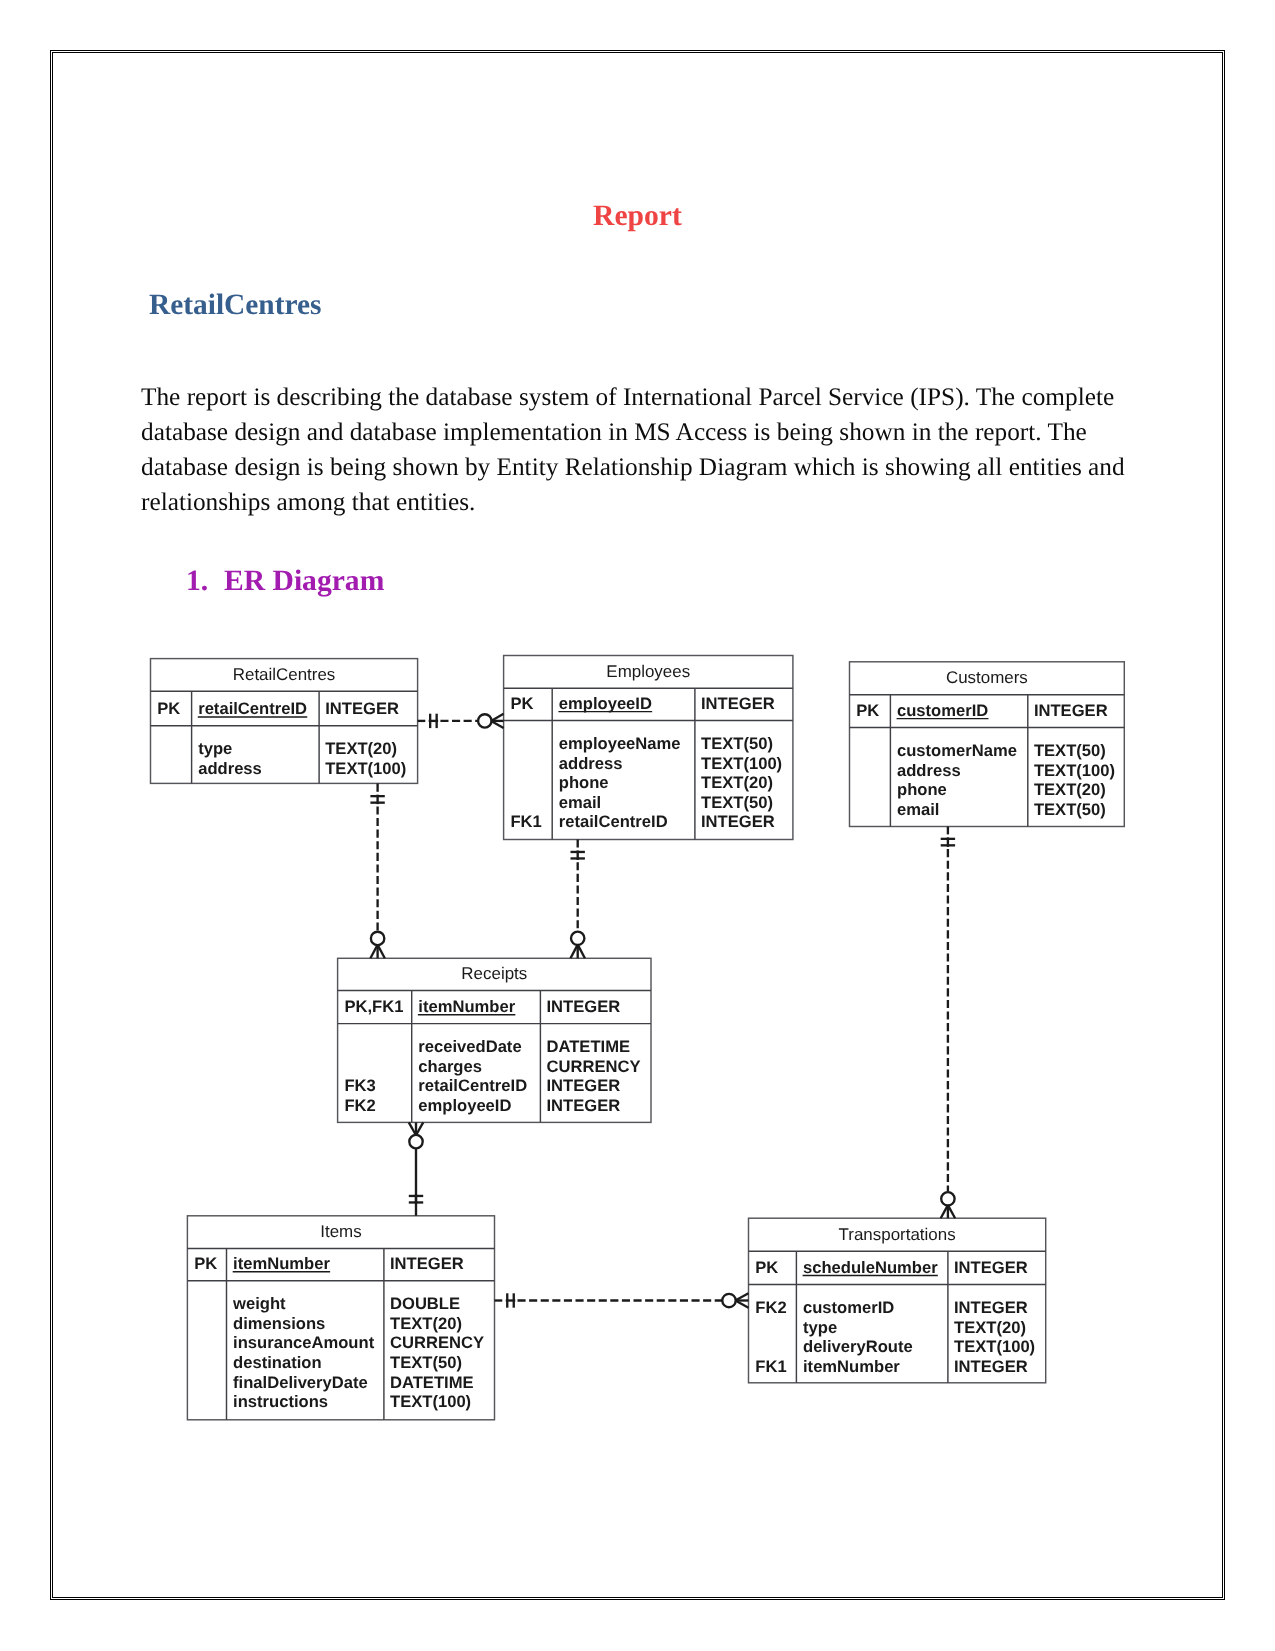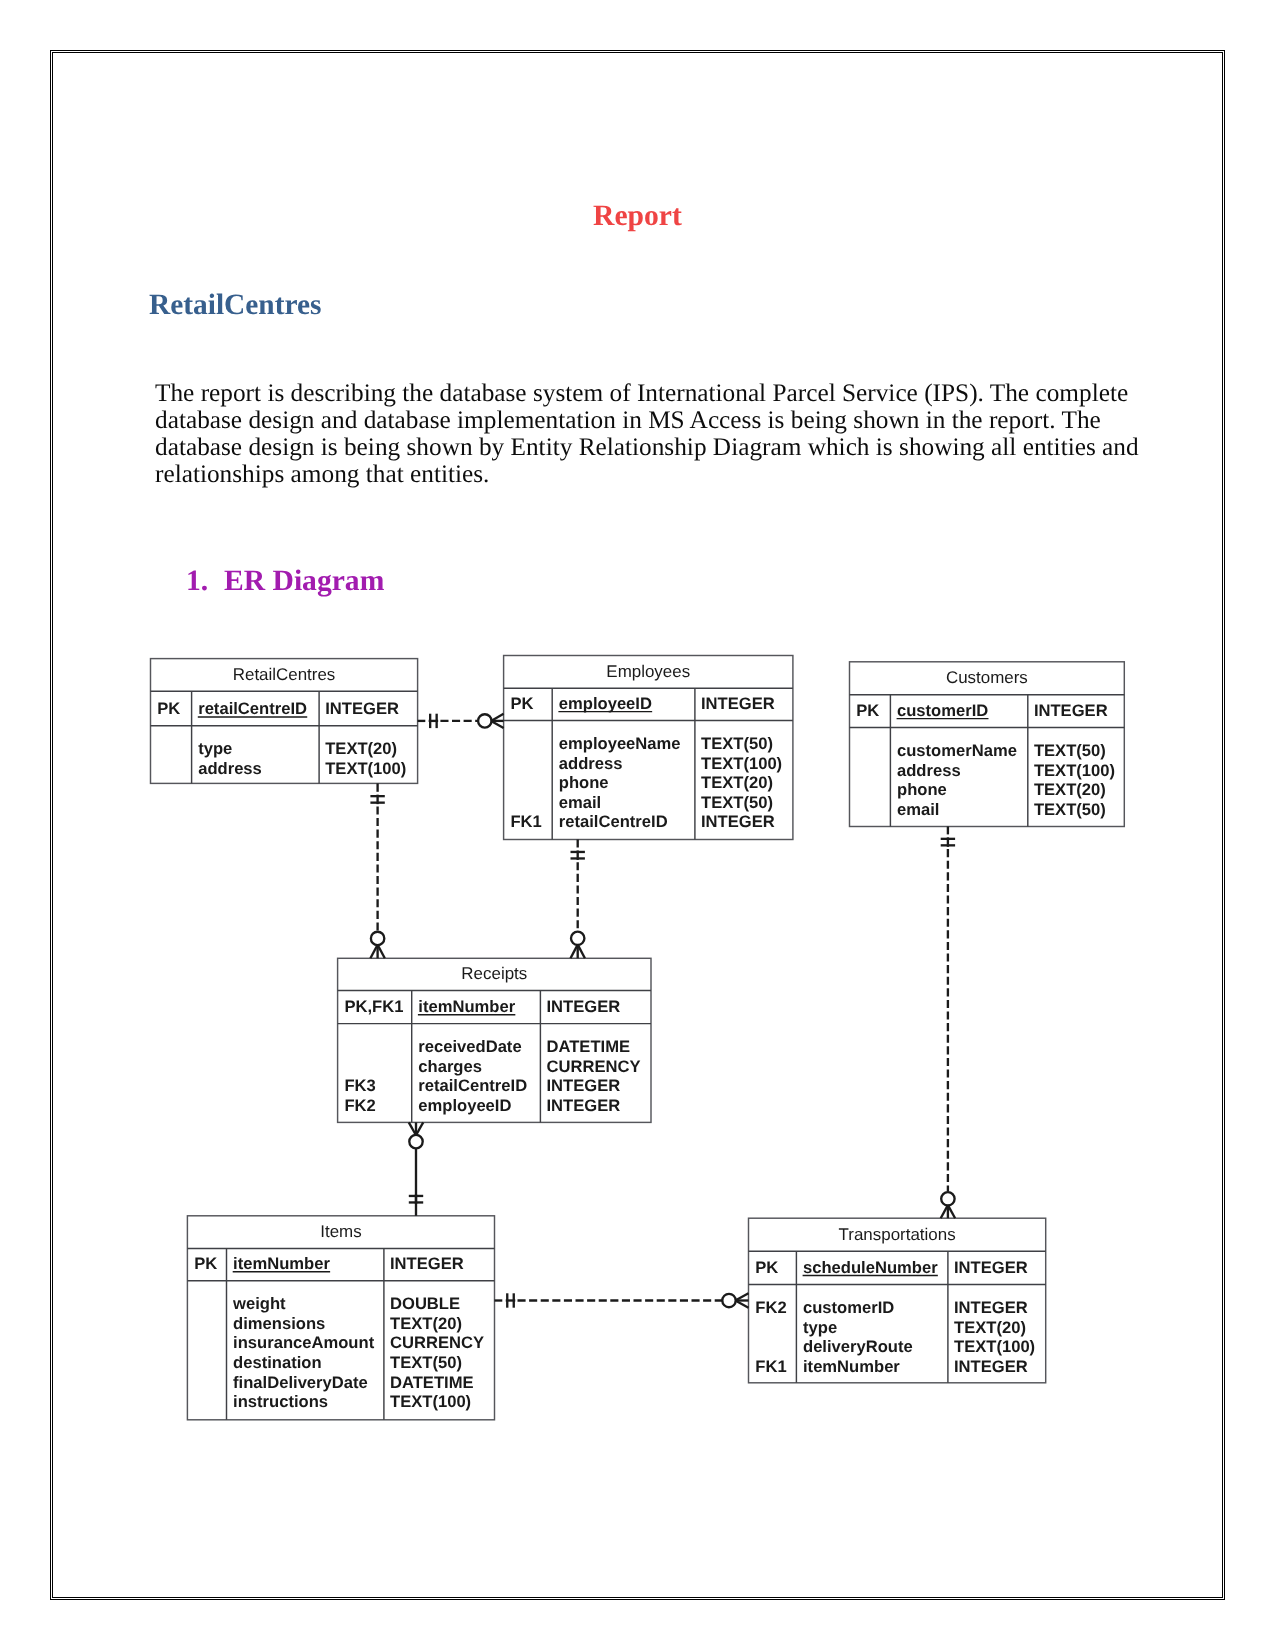--- a/index.html
+++ b/index.html
@@ -9,22 +9,22 @@
        -webkit-font-smoothing:antialiased;text-rendering:geometricPrecision;}
   #page{position:absolute;left:0;top:0;width:1275px;height:1651px;background:#fff;}
   #frame{position:absolute;left:49.8px;top:49.8px;width:1175.2px;height:1550.2px;
          border:1.2px solid #000;box-sizing:border-box;}
   #frame2{position:absolute;left:0.8px;top:0.8px;right:0.8px;bottom:0.8px;
           border:1.2px solid #000;box-sizing:border-box;}
 
   .doc-title{position:absolute;left:0;width:1275px;top:200px;text-align:center;
              font-weight:bold;font-size:29.6px;color:#ef4444;}
   .h1{position:absolute;left:149px;top:289px;font-weight:bold;font-size:29.4px;color:#375f8d;}
-  .para{position:absolute;left:155px;top:380px;width:990px;font-size:25.3px;
-        line-height:27px;color:#0d0d0d;text-align:left;}
+  .para{position:absolute;left:141px;top:380px;width:990px;font-size:25.3px;
+        line-height:35px;color:#0d0d0d;text-align:left;}
   .h2{position:absolute;left:186px;top:565px;font-weight:bold;font-size:29.6px;color:#a21caf;
       white-space:nowrap;}
   .h2 .num{display:inline-block;width:38px;}
 
   #erd{position:absolute;left:0;top:0;width:1275px;height:1651px;
        font-family:"Liberation Sans", sans-serif;}
   #erd text{fill:#1a1a1a;}
 </style>
 </head>
 <body>

